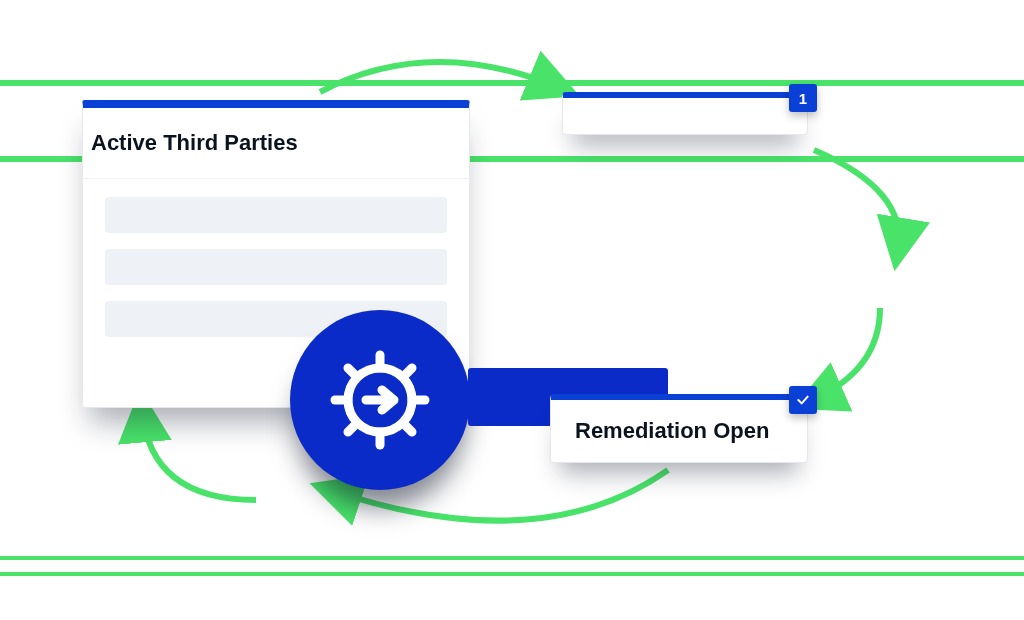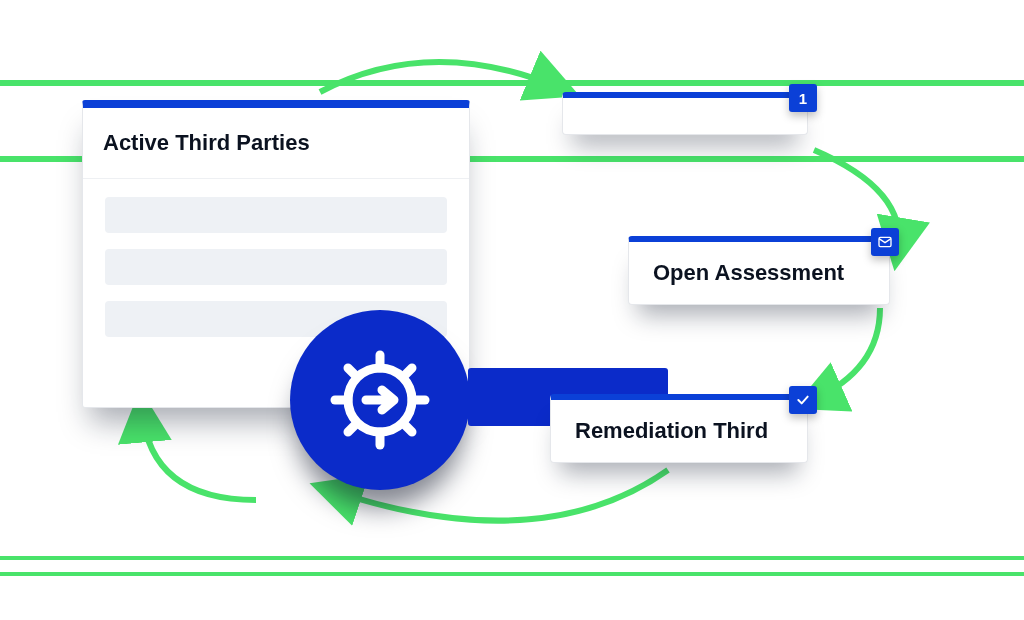--- a/index.html
+++ b/index.html
@@ -45,21 +45,21 @@
     top: 100px;
     width: 388px;
     height: 308px;
     background: #ffffff;
     border: 1px solid #e5e7eb;
     border-top: 8px solid #0b40d7;
     border-radius: 3px;
     box-shadow: 0 22px 28px -8px rgba(15,23,42,0.35);
   }
   .panel .title {
-    padding: 22px 20px;
+    padding: 22px 8px;
     font-size: 22px;
     font-weight: 700;
     color: #0b1220;
     border-bottom: 1px solid #eef0f3;
   }
   .panel .rows {
     padding: 18px 22px;
     display: flex;
     flex-direction: column;
     gap: 16px;
@@ -192,32 +192,23 @@
       <path d="M36 50 L60 50 M52 40 L64 50 L52 60" fill="none" stroke="#ffffff" stroke-width="9" stroke-linecap="round" stroke-linejoin="round"></path>
     </svg>
   </div>
 
   <div class="card c1">
     <div class="badge">
       <span>1</span>
     </div>
   </div>
 
-  <div class="card c2">
-    <span>Open Assessment</span>
-    <div class="badge">
-      <svg viewBox="0 0 24 24">
-        <rect x="3" y="5" width="18" height="14" rx="2" fill="none" stroke="#ffffff" stroke-width="2"></rect>
-        <path d="M3 7 L12 13 L21 7" fill="none" stroke="#ffffff" stroke-width="2"></path>
-      </svg>
-    </div>
-  </div>
 
   <div class="card c3">
-    <span>Remediation Third</span>
+    <span>Remediation Open</span>
     <div class="badge">
       <svg viewBox="0 0 24 24">
         <path d="M5 12 L10 17 L19 7" fill="none" stroke="#ffffff" stroke-width="3" stroke-linecap="round" stroke-linejoin="round"></path>
       </svg>
     </div>
   </div>
 
 </div>
 
 </body></html>

